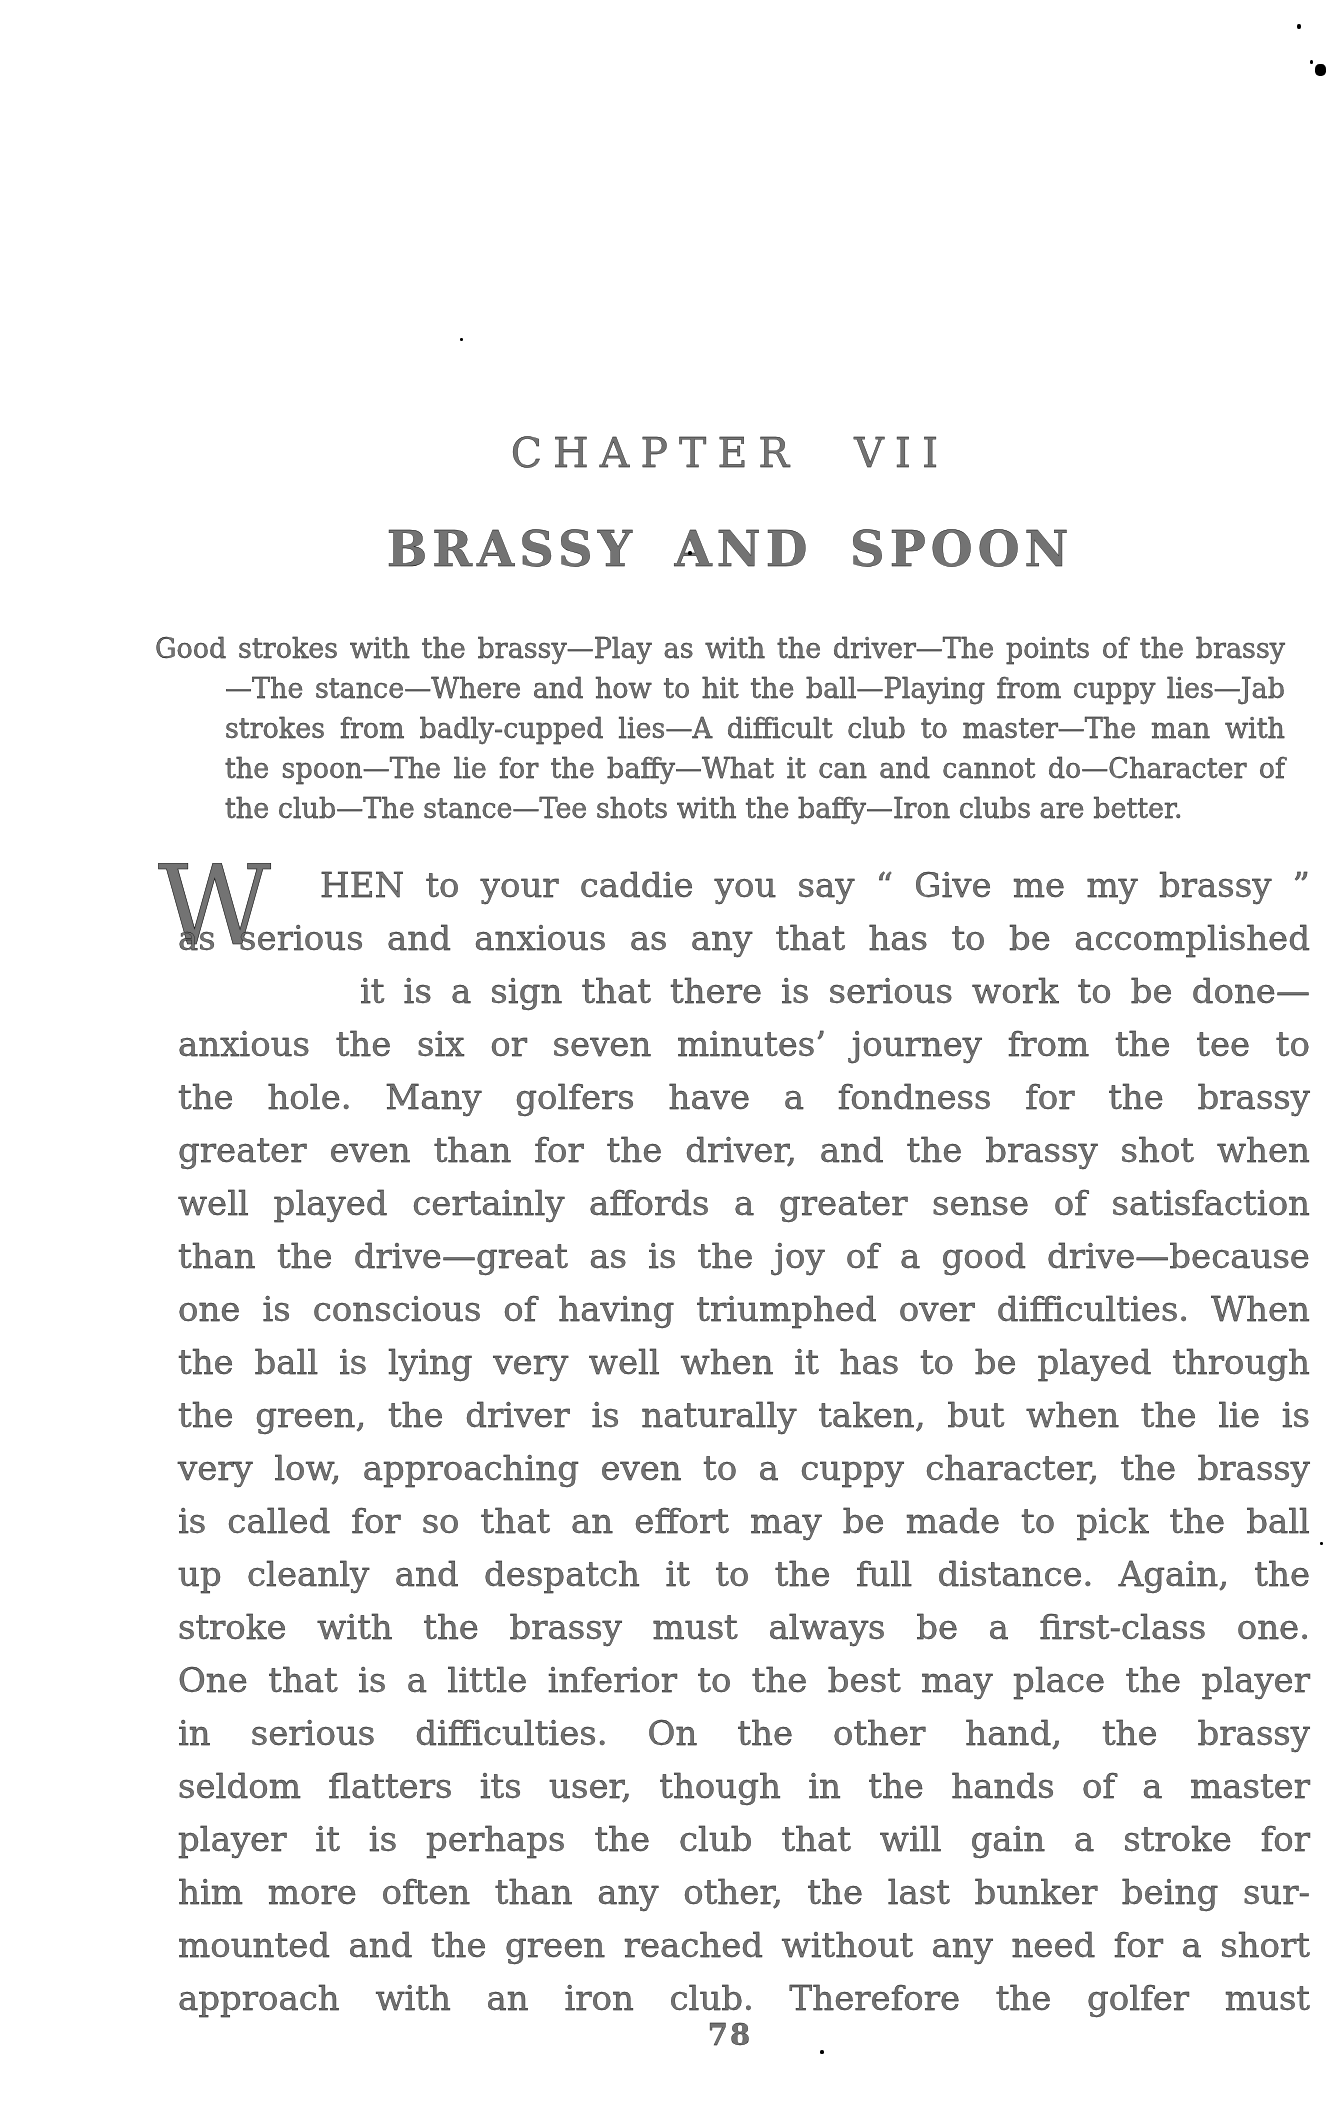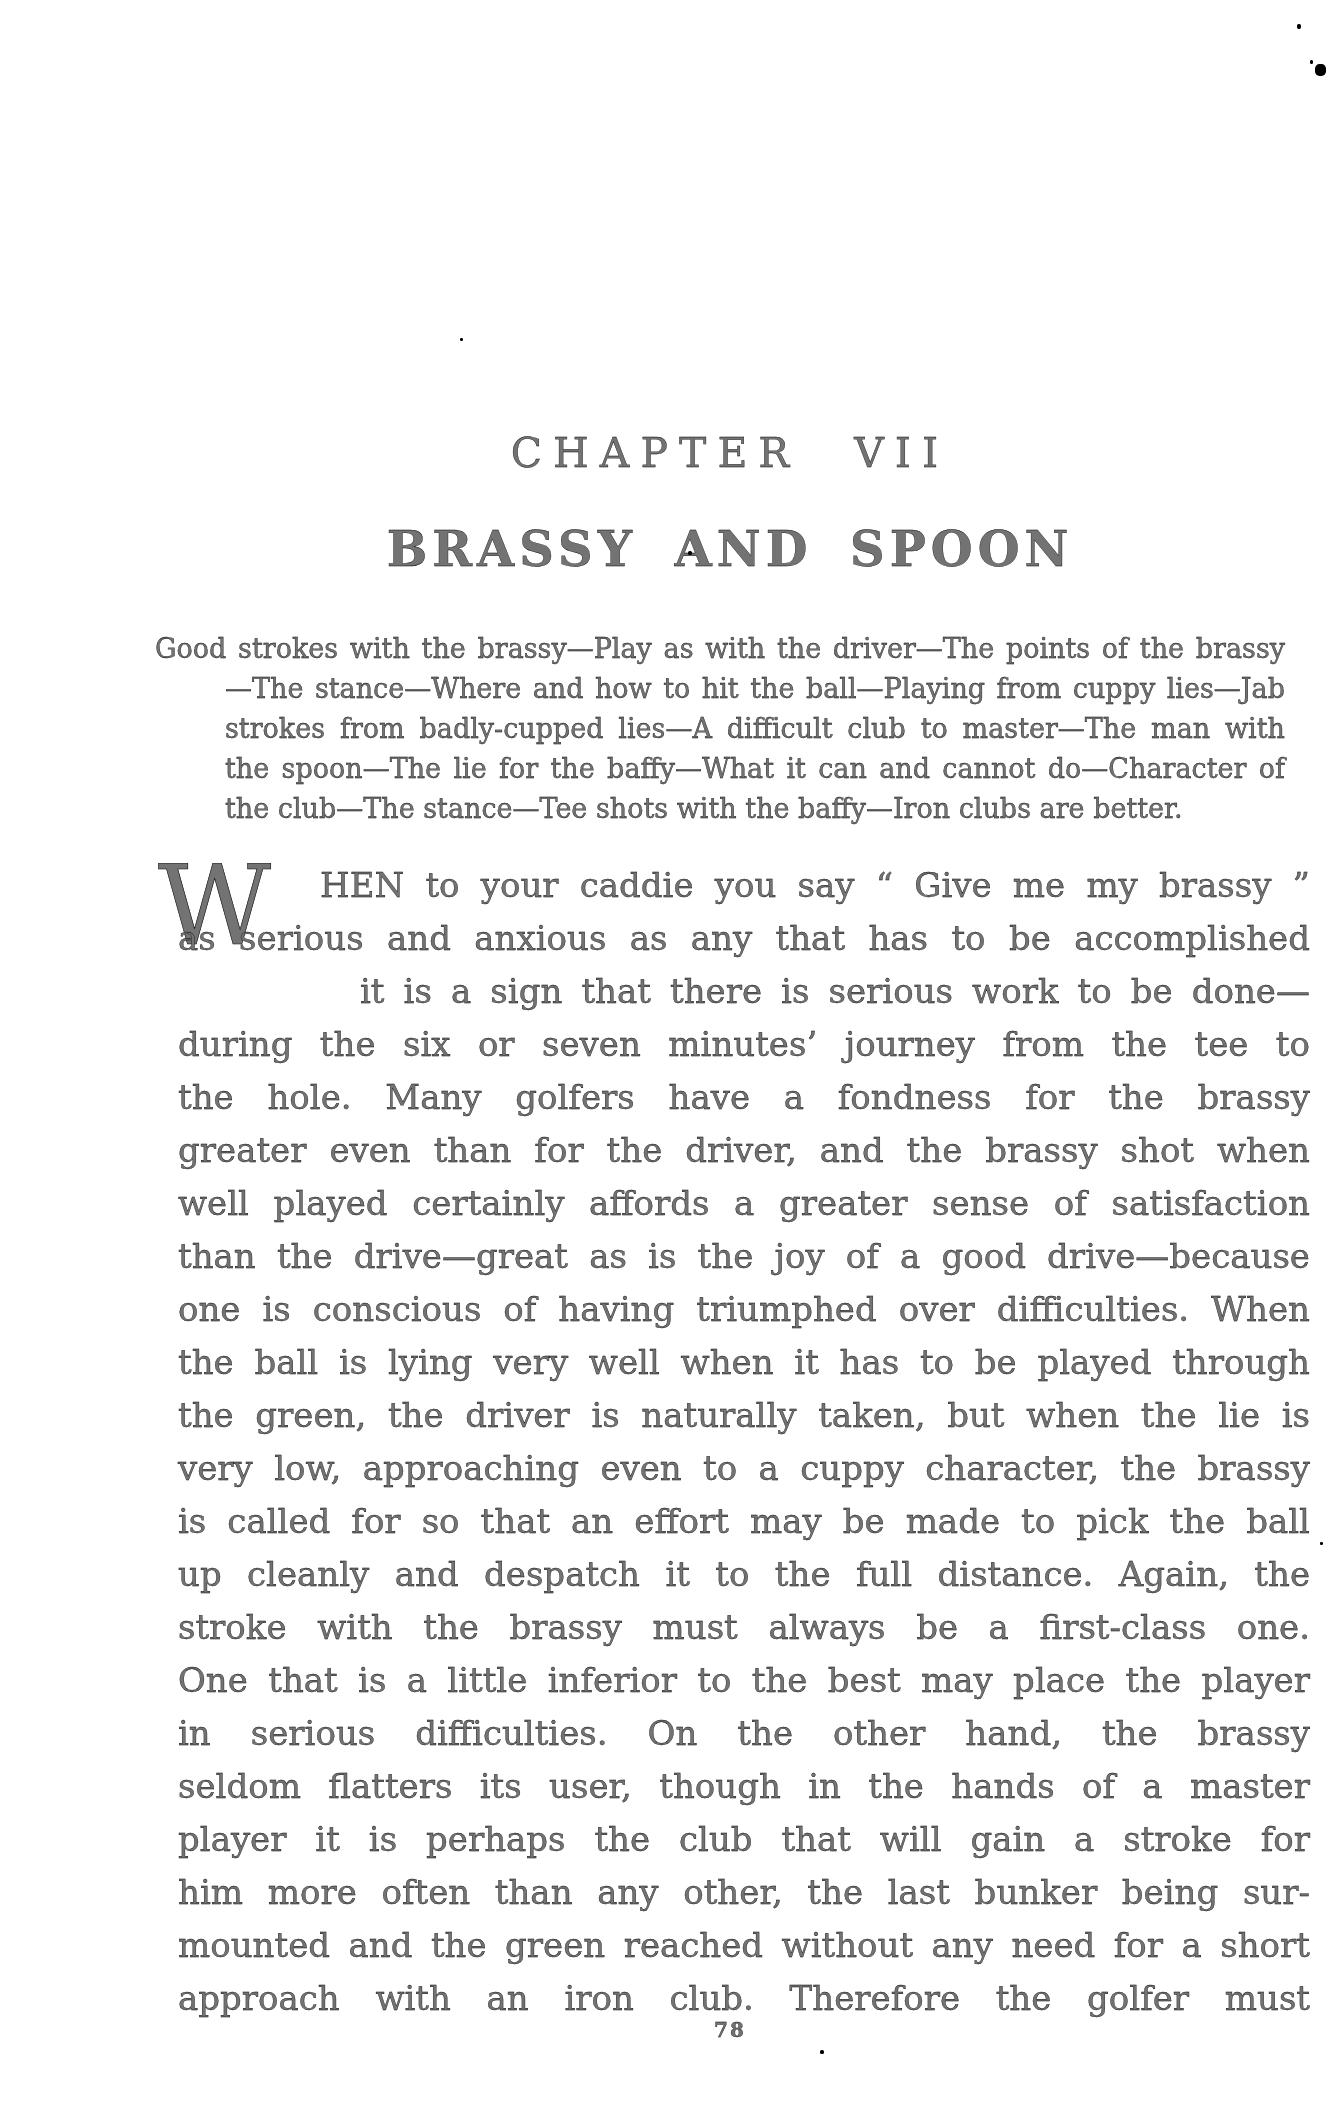--- a/index.html
+++ b/index.html
@@ -40,21 +40,21 @@
   .body-line.indent-1 { padding-left:142px; }
   .body-line.indent-2 { padding-left:182px; }
   .drop-cap {
     position:absolute; top:851px; left:158px;
     font-size:110px; line-height:1;
     -webkit-text-stroke:0.6px #000;
   }
   .page-number {
     position:absolute; top:2018px; left:150px; width:1160px;
     text-align:center;
-    font-size:20px; font-weight:bold; letter-spacing:2px;
+    font-size:29px; font-weight:bold; letter-spacing:2px;
   }
   .speck { position:absolute; background:#000; border-radius:40%; }
   .speck.s1 { left:1297px; top:24px;  width:4px;  height:5px; }
   .speck.s2 { left:1310px; top:60px;  width:3px;  height:4px; }
   .speck.s3 { left:1315px; top:64px;  width:11px; height:12px; }
   .speck.s4 { left:688px;  top:551px; width:4px;  height:4px; }
   .speck.s5 { left:460px;  top:338px; width:3px;  height:3px; }
   .speck.s6 { left:820px;  top:2050px;width:4px;  height:4px; }
   .speck.s7 { left:1320px; top:1542px;width:3px;  height:3px; }
 </style>
@@ -73,21 +73,21 @@
     <div class="summary-line cont">the spoon—The lie for the baffy—What it can and cannot do—Character of</div>
     <div class="summary-line cont last">the club—The stance—Tee shots with the baffy—Iron clubs are better.</div>
   </div>
 
   <div class="drop-cap">W</div>
 
   <div class="body-text">
     <div class="body-line indent-1">HEN to your caddie you say “ Give me my brassy ”</div>
     <div class="body-line">as serious and anxious as any that has to be accomplished</div>
     <div class="body-line indent-2">it is a sign that there is serious work to be done—</div>
-    <div class="body-line">during the six or seven minutes’ journey from the tee to</div>
+    <div class="body-line">anxious the six or seven minutes’ journey from the tee to</div>
     <div class="body-line">the hole. Many golfers have a fondness for the brassy</div>
     <div class="body-line">greater even than for the driver, and the brassy shot when</div>
     <div class="body-line">well played certainly affords a greater sense of satisfaction</div>
     <div class="body-line">than the drive—great as is the joy of a good drive—because</div>
     <div class="body-line">one is conscious of having triumphed over difficulties. When</div>
     <div class="body-line">the ball is lying very well when it has to be played through</div>
     <div class="body-line">the green, the driver is naturally taken, but when the lie is</div>
     <div class="body-line">very low, approaching even to a cuppy character, the brassy</div>
     <div class="body-line">is called for so that an effort may be made to pick the ball</div>
     <div class="body-line">up cleanly and despatch it to the full distance. Again, the</div>

